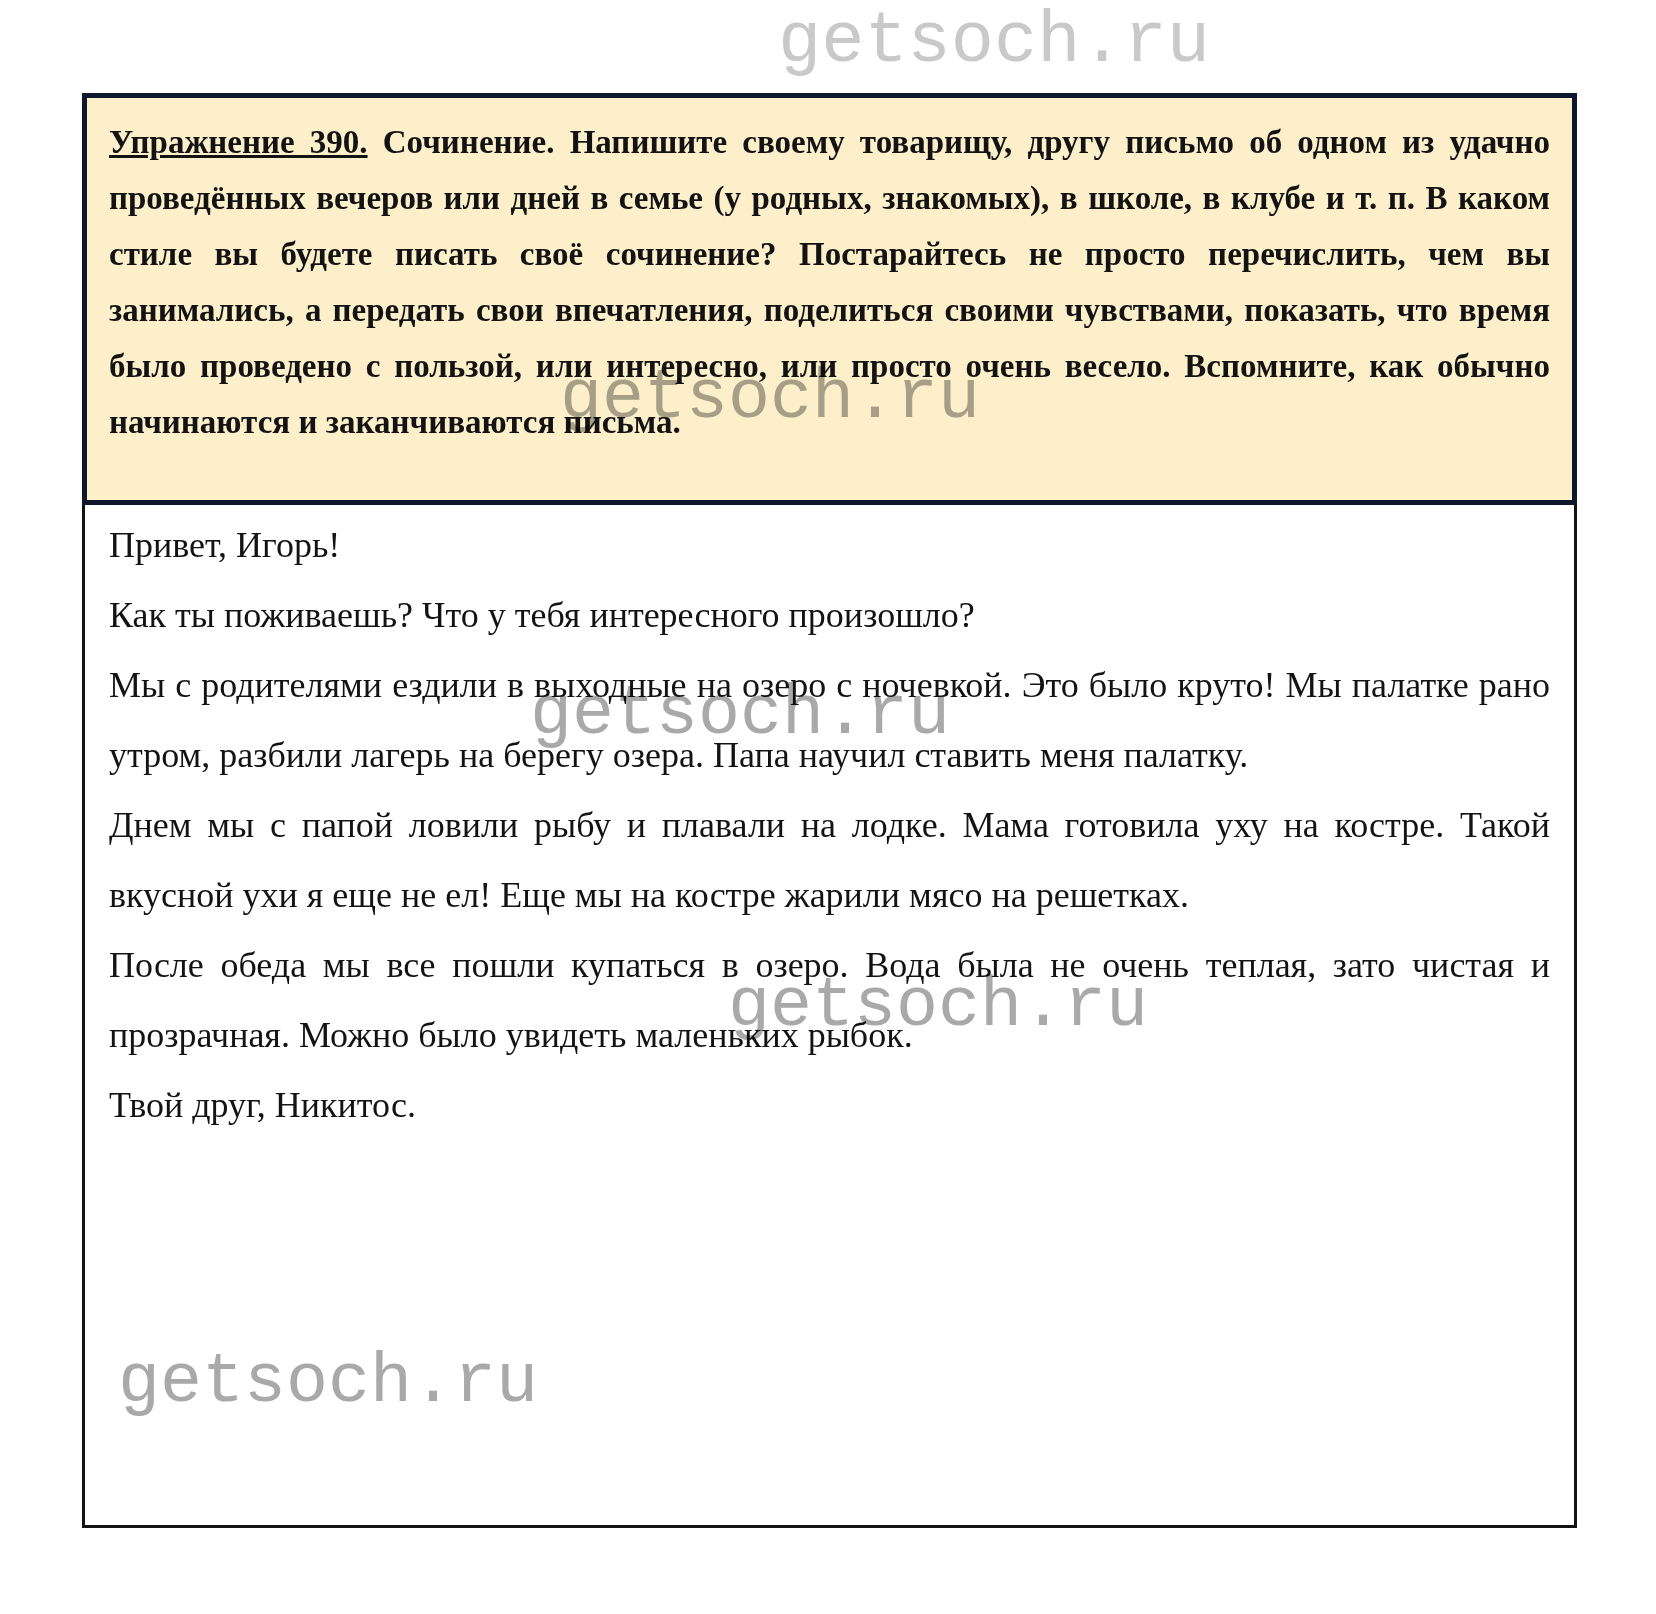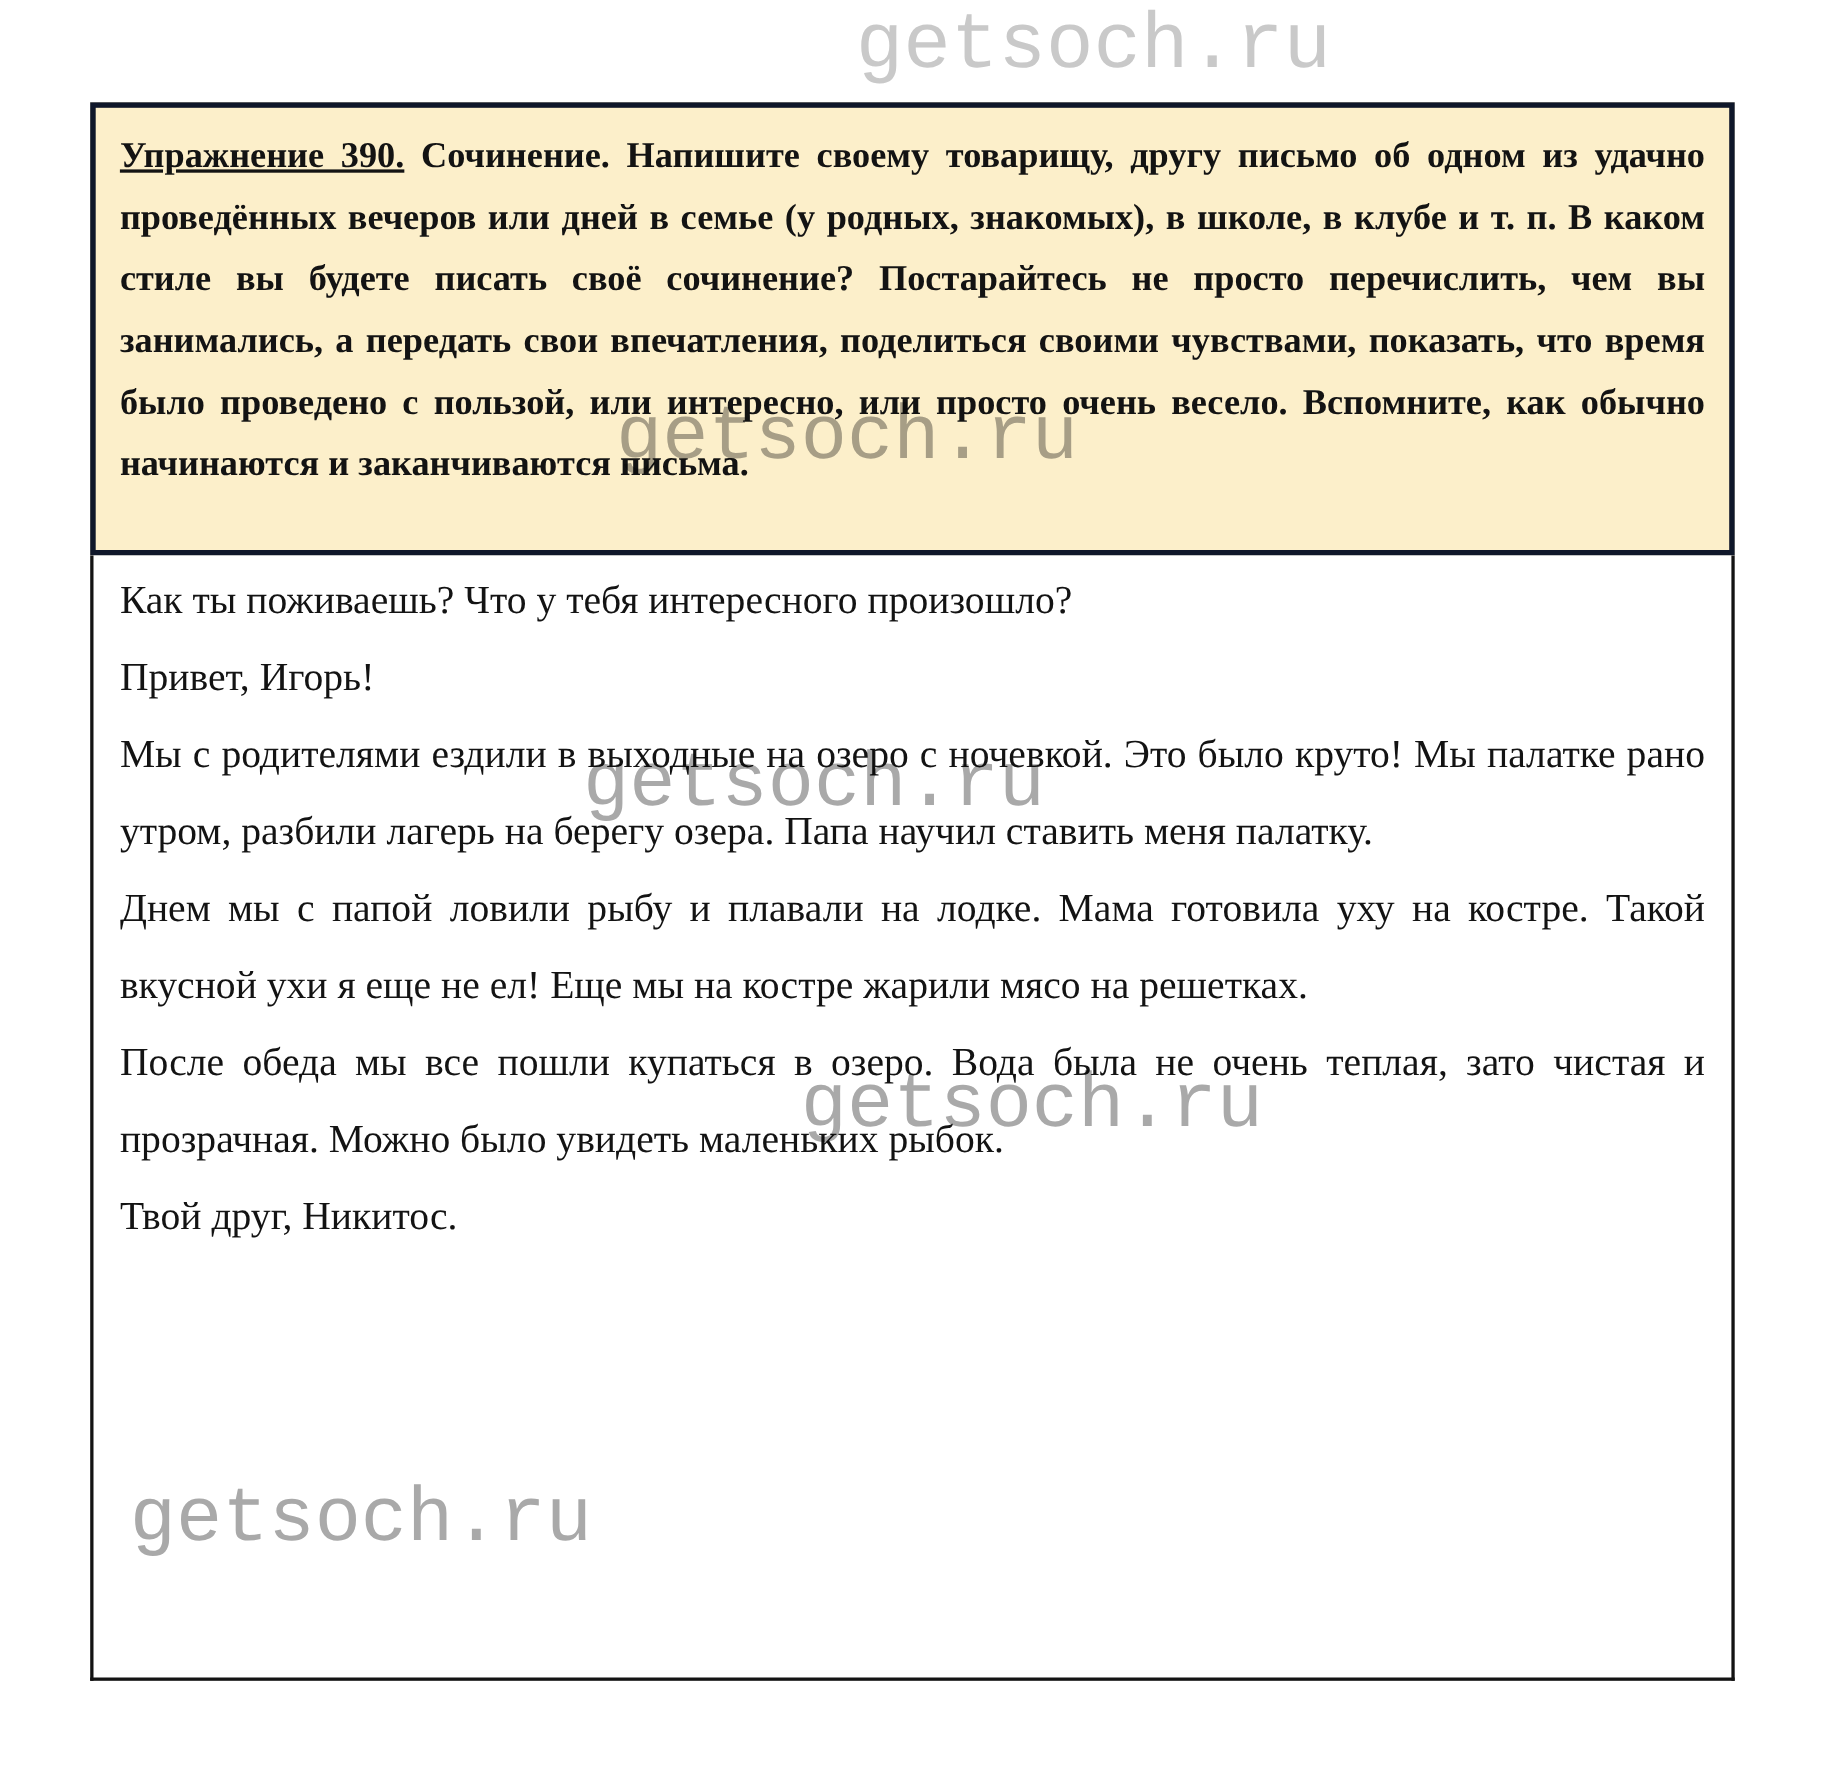--- a/index.html
+++ b/index.html
@@ -82,19 +82,19 @@
 <span class="watermark" style="left:560px; top:364px;">getsoch.ru</span>
 <span class="watermark" style="left:530px; top:680px;">getsoch.ru</span>
 <span class="watermark" style="left:728px; top:972px;">getsoch.ru</span>
 <span class="watermark" style="left:118px; top:1348px;">getsoch.ru</span>
 
 <div class="task-box">
   <p><span class="task-number">Упражнение 390.</span><span> Сочинение. Напишите своему товарищу, другу письмо об одном из удачно проведённых вечеров или дней в семье (у родных, знакомых), в школе, в клубе и т. п. В каком стиле вы будете писать своё сочинение? Постарайтесь не просто перечислить, чем вы занимались, а передать свои впечатления, поделиться своими чувствами, показать, что время было проведено с пользой, или интересно, или просто очень весело. Вспомните, как обычно начинаются и заканчиваются письма.</span></p>
 </div>
 
 <div class="answer-box">
+    <p class="para">Привет, Игорь!</p>
     <p class="para">Как ты поживаешь? Что у тебя интересного произошло?</p>
-    <p class="para">Привет, Игорь!</p>
     <p class="para">Мы с родителями ездили в выходные на озеро с ночевкой. Это было круто! Мы палатке рано утром, разбили лагерь на берегу озера. Папа научил ставить меня палатку.</p>
     <p class="para">Днем мы с папой ловили рыбу и плавали на лодке. Мама готовила уху на костре. Такой вкусной ухи я еще не ел! Еще мы на костре жарили мясо на решетках.</p>
     <p class="para">После обеда мы все пошли купаться в озеро. Вода была не очень теплая, зато чистая и прозрачная. Можно было увидеть маленьких рыбок.</p>
     <p class="para">Твой друг, Никитос.</p>
   </div>
 
 </body></html>

